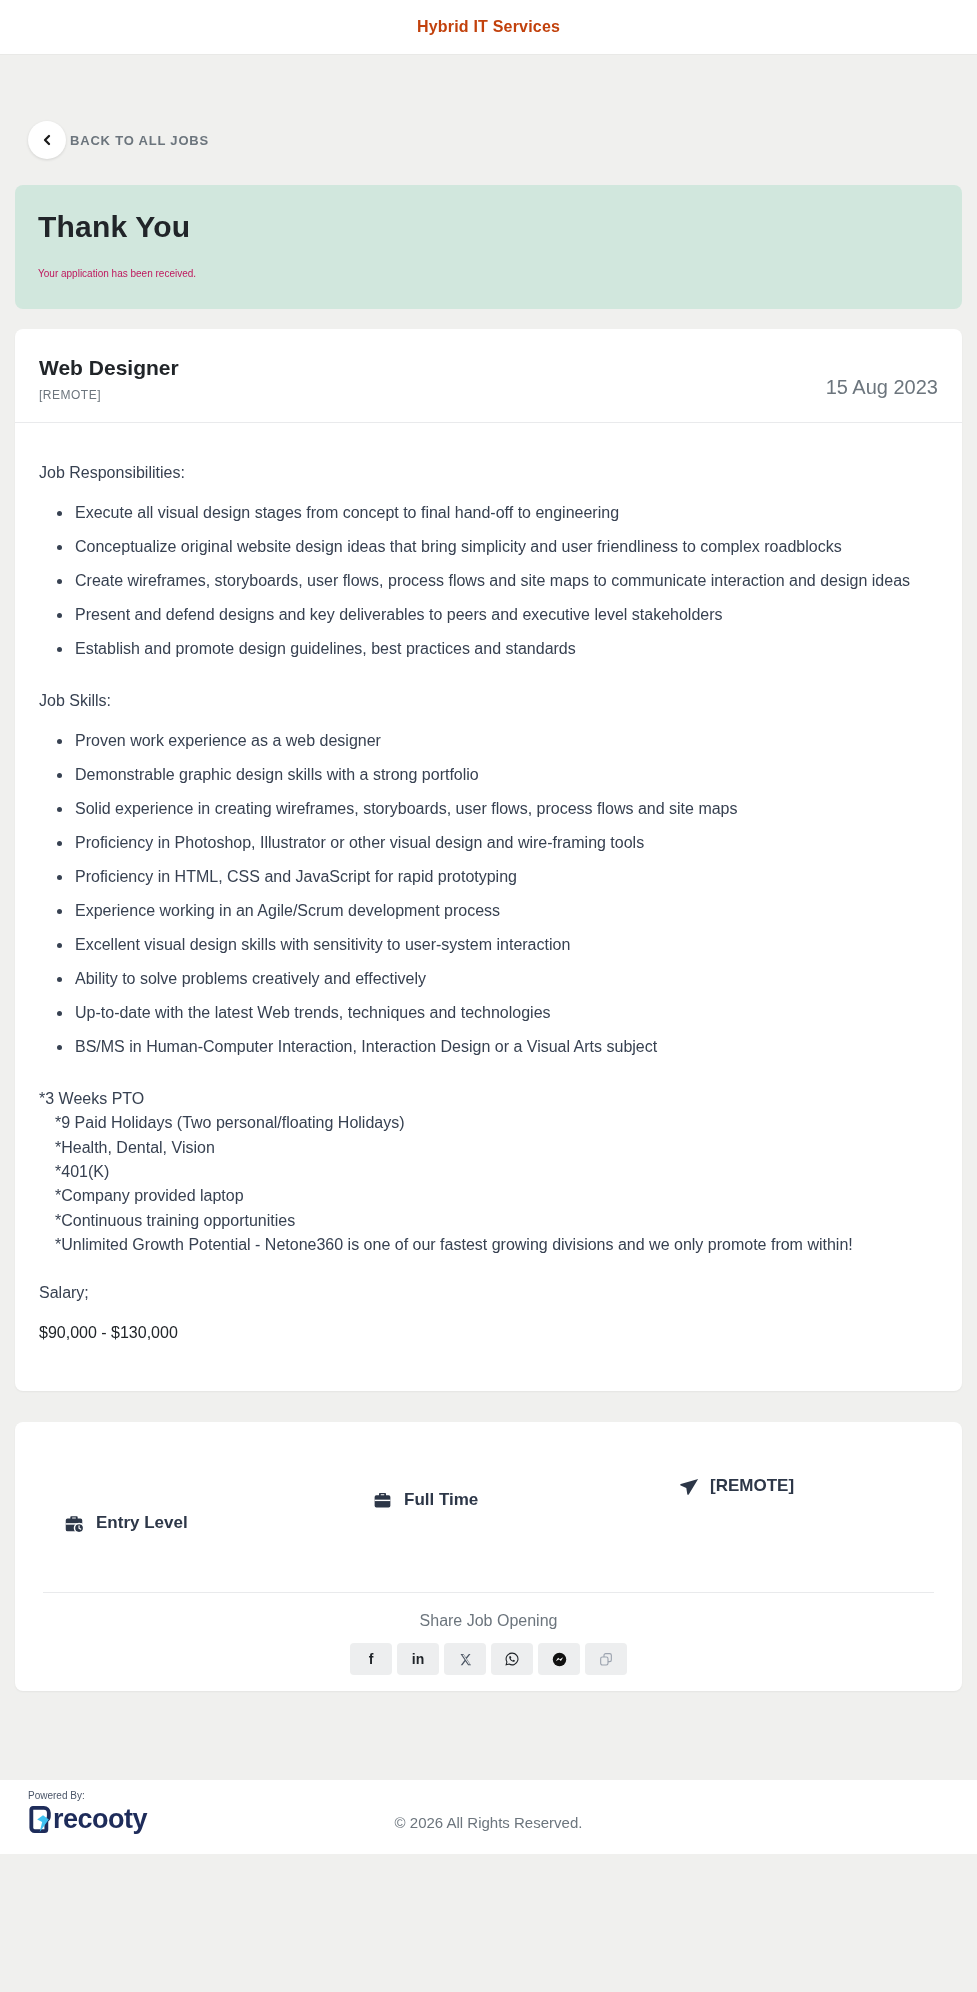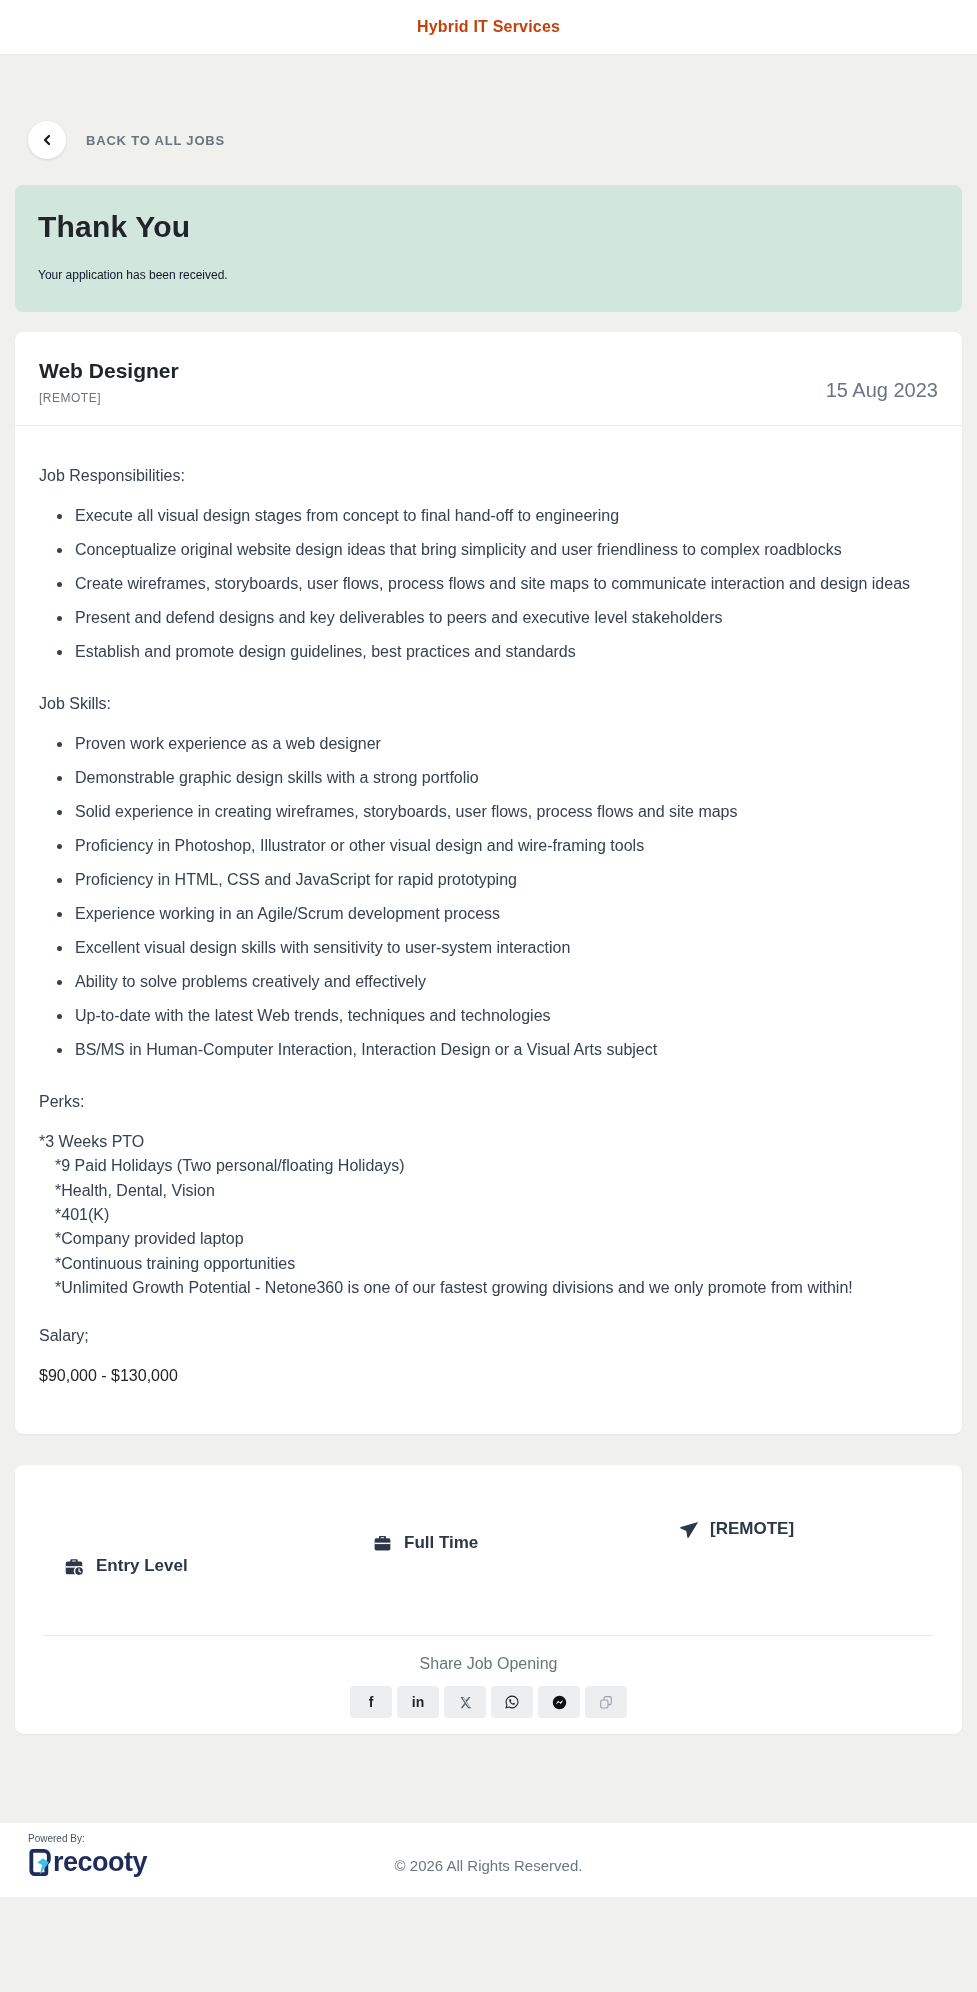--- a/index.html
+++ b/index.html
@@ -21,31 +21,31 @@
 
   
   .back-row { display:flex; align-items:center; margin-top:66px; padding-left:13px; }
   .back-circle {
     width:38px; height:38px; border-radius:50%; background:#ffffff;
     box-shadow:0 1px 3px rgba(0,0,0,.12);
     display:flex; align-items:center; justify-content:center;
     cursor:pointer; border:none; flex:0 0 auto;
   }
   .back-label {
-    margin-left:20px; font-size:13px; font-weight:bold; color:#6c757d;
+    margin-left:4px; font-size:13px; font-weight:bold; color:#6c757d;
     letter-spacing:.8px; cursor:pointer;
   }
 
   
   .banner {
     margin-top:26px; background:#d1e7dd; border-radius:8px;
     padding:25px 23px 30px 23px;
   }
   .banner h2 { font-size:30px; font-weight:bold; color:#212529; letter-spacing:.2px; }
-  .banner p { margin-top:24px; font-size:12px; color:#0f172a; }
+  .banner p { margin-top:24px; font-size:10px; color:#be185d; }
 
   
   .card {
     background:#ffffff; border-radius:8px;
     box-shadow:0 1px 2px rgba(0,0,0,.05);
   }
   .job-card { margin-top:20px; }
   .job-head {
     display:flex; justify-content:space-between; align-items:flex-start;
     padding:27px 24px 20px 24px;
@@ -152,21 +152,20 @@
           <li>Solid experience in creating wireframes, storyboards, user flows, process flows and site maps</li>
           <li>Proficiency in Photoshop, Illustrator or other visual design and wire-framing tools</li>
           <li>Proficiency in HTML, CSS and JavaScript for rapid prototyping</li>
           <li>Experience working in an Agile/Scrum development process</li>
           <li>Excellent visual design skills with sensitivity to user-system interaction</li>
           <li>Ability to solve problems creatively and effectively</li>
           <li>Up-to-date with the latest Web trends, techniques and technologies</li>
           <li>BS/MS in Human-Computer Interaction, Interaction Design or a Visual Arts subject</li>
         </ul>
 
-      <p class="sec-heading perks-heading">Perks:</p>
       <div class="perks-block">
         <div class="perk-line">*3 Weeks PTO</div>
         <div>
 
         <div class="perk-line indent">*9 Paid Holidays (Two personal/floating Holidays)</div>
             <div class="perk-line indent">*Health, Dental, Vision</div>
             <div class="perk-line indent">*401(K)</div>
             <div class="perk-line indent">*Company provided laptop</div>
             <div class="perk-line indent">*Continuous training opportunities</div>
             <div class="perk-line indent">*Unlimited Growth Potential - Netone360 is one of our fastest growing divisions and we only promote from within!</div>

